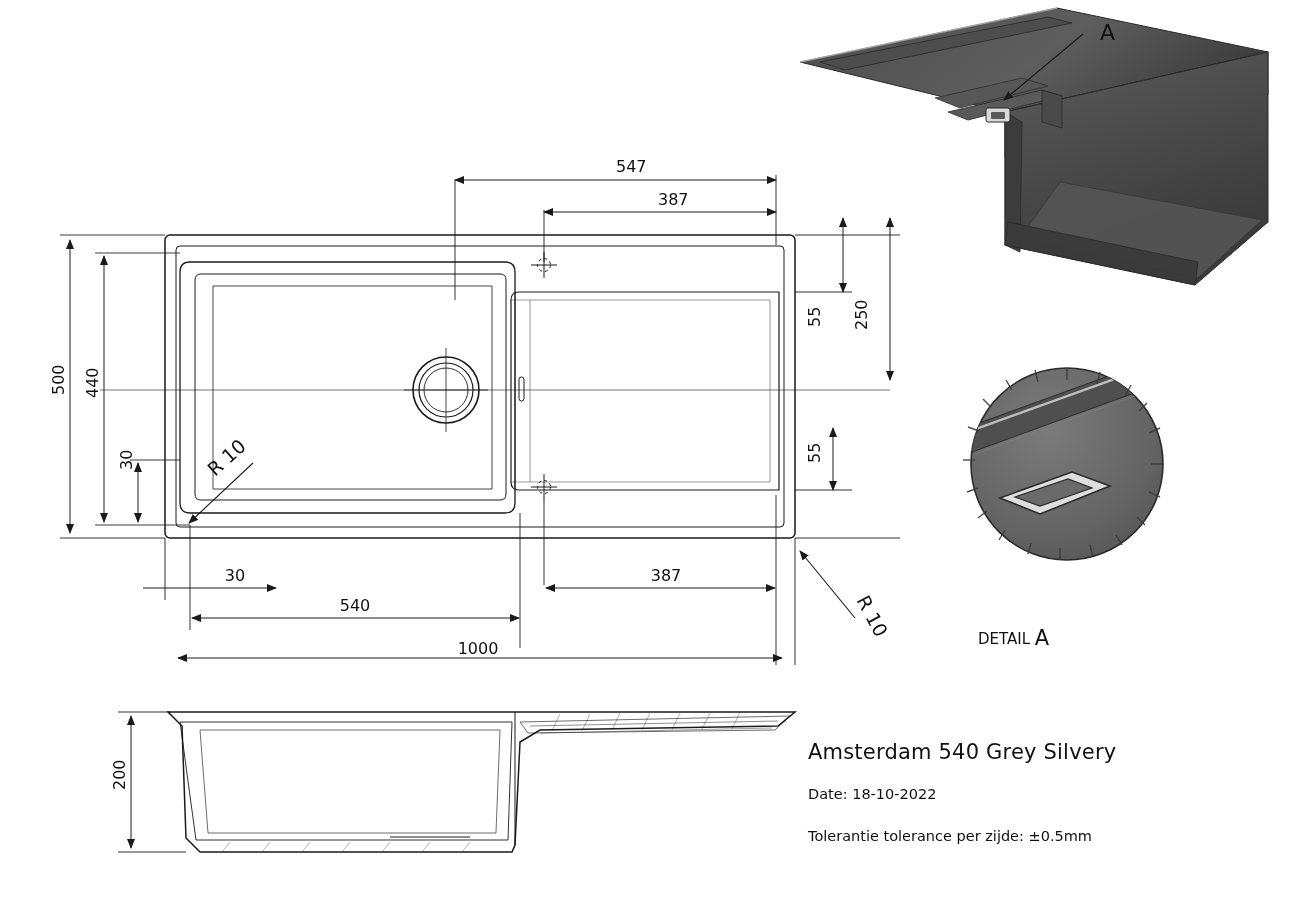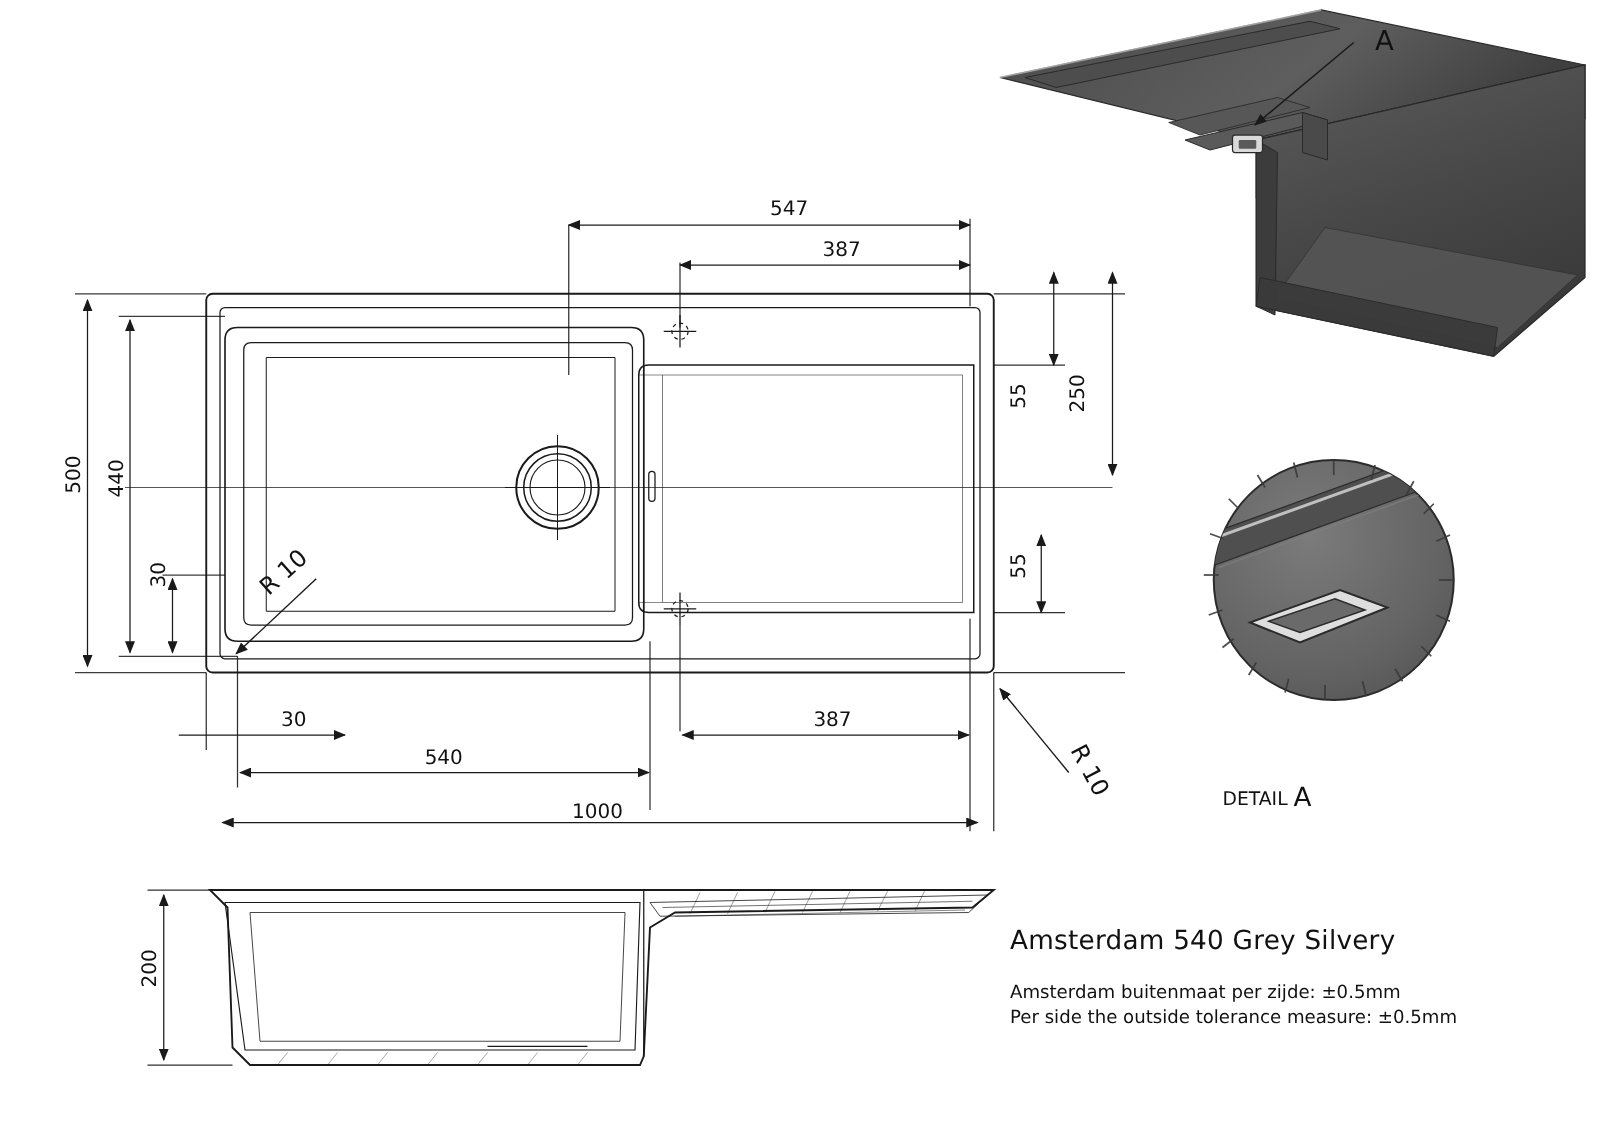--- a/index.html
+++ b/index.html
@@ -329,17 +329,17 @@
     </g>
   </svg>
 
   <div class="detail-label">
     <span>DETAIL</span>
     <span class="big">A</span>
   </div>
 
   <div class="title-block">
     <div class="product-title">Amsterdam 540 Grey Silvery</div>
-    <div class="tol-line">Amsterdam buitenmaat per zijde: ±0.5mm</div>
-    <div class="tol-line">Per side the outside tolerance measure: ±0.5mm</div>
+    <div class="date-line">Date: 18-10-2022</div>
+    <div class="tol-line">Tolerantie tolerance per zijde: ±0.5mm</div>
   </div>
 
 </div>
 
 </body></html>

